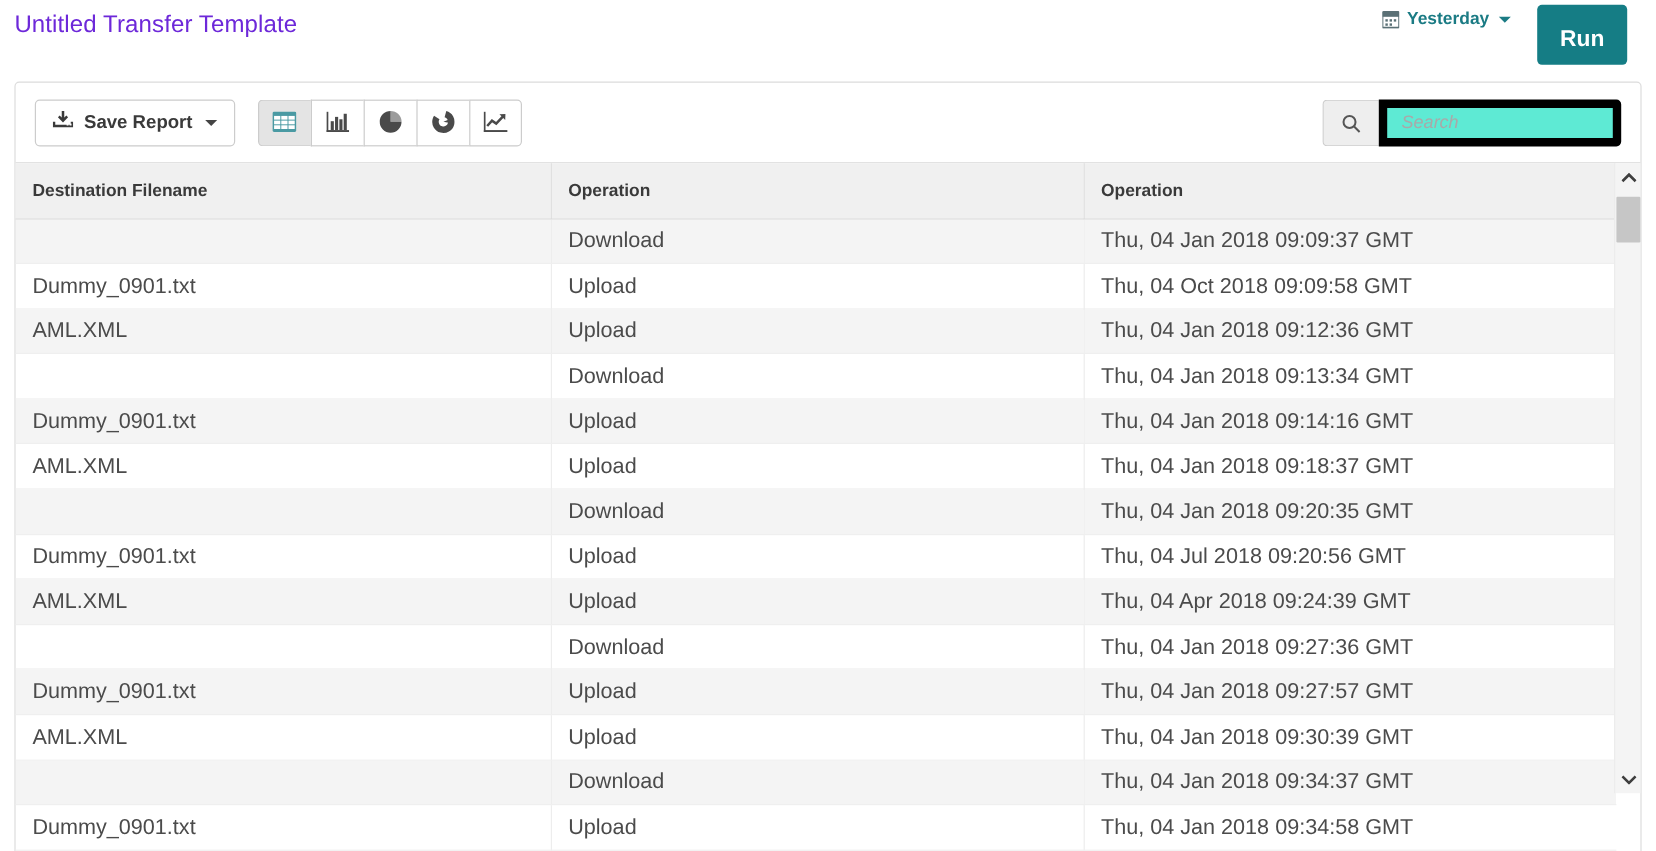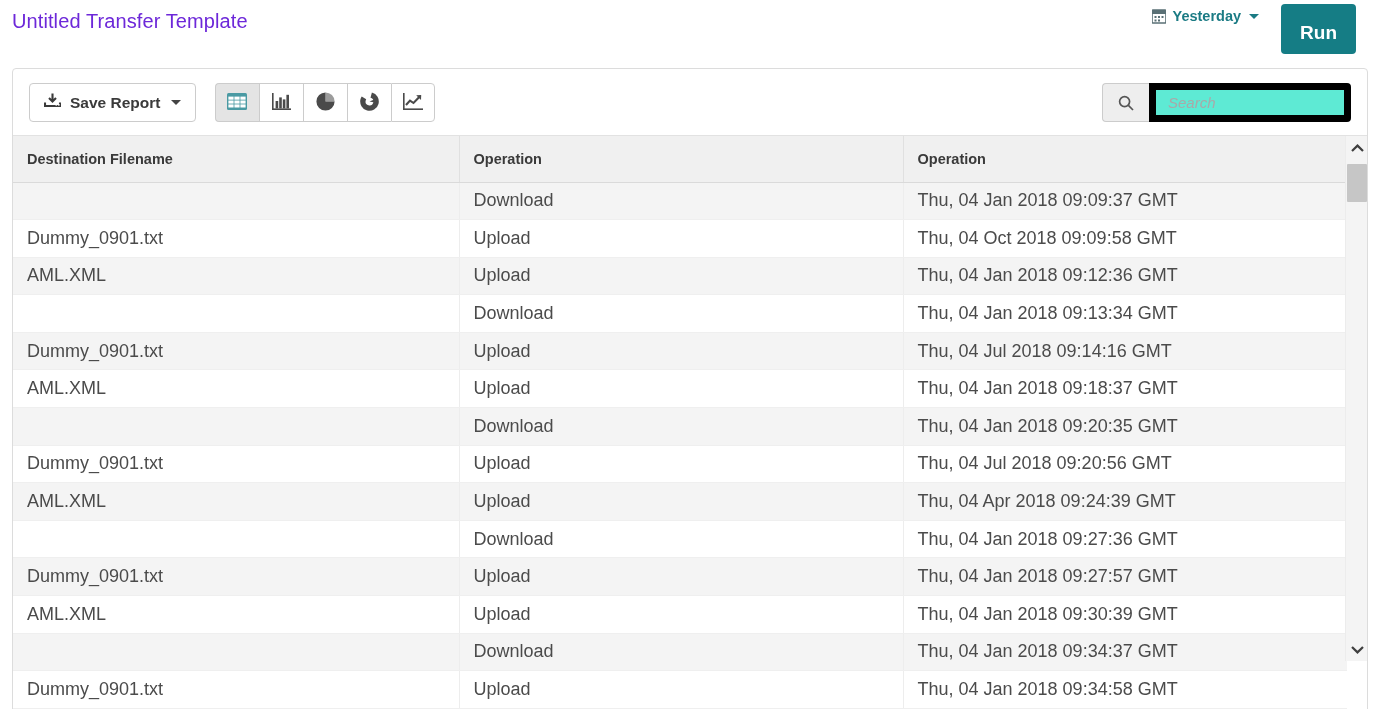--- a/index.html
+++ b/index.html
@@ -388,21 +388,21 @@
             <td>Thu, 04 Jan 2018 09:12:36 GMT</td>
           </tr>
           <tr class="plain">
             <td></td>
             <td>Download</td>
             <td>Thu, 04 Jan 2018 09:13:34 GMT</td>
           </tr>
           <tr class="striped">
             <td>Dummy_0901.txt</td>
             <td>Upload</td>
-            <td>Thu, 04 Jul 2018 09:14:16 GMT</td>
+            <td>Thu, 04 Jan 2018 09:14:16 GMT</td>
           </tr>
           <tr class="plain">
             <td>AML.XML</td>
             <td>Upload</td>
             <td>Thu, 04 Jan 2018 09:18:37 GMT</td>
           </tr>
           <tr class="striped">
             <td></td>
             <td>Download</td>
             <td>Thu, 04 Jan 2018 09:20:35 GMT</td>

